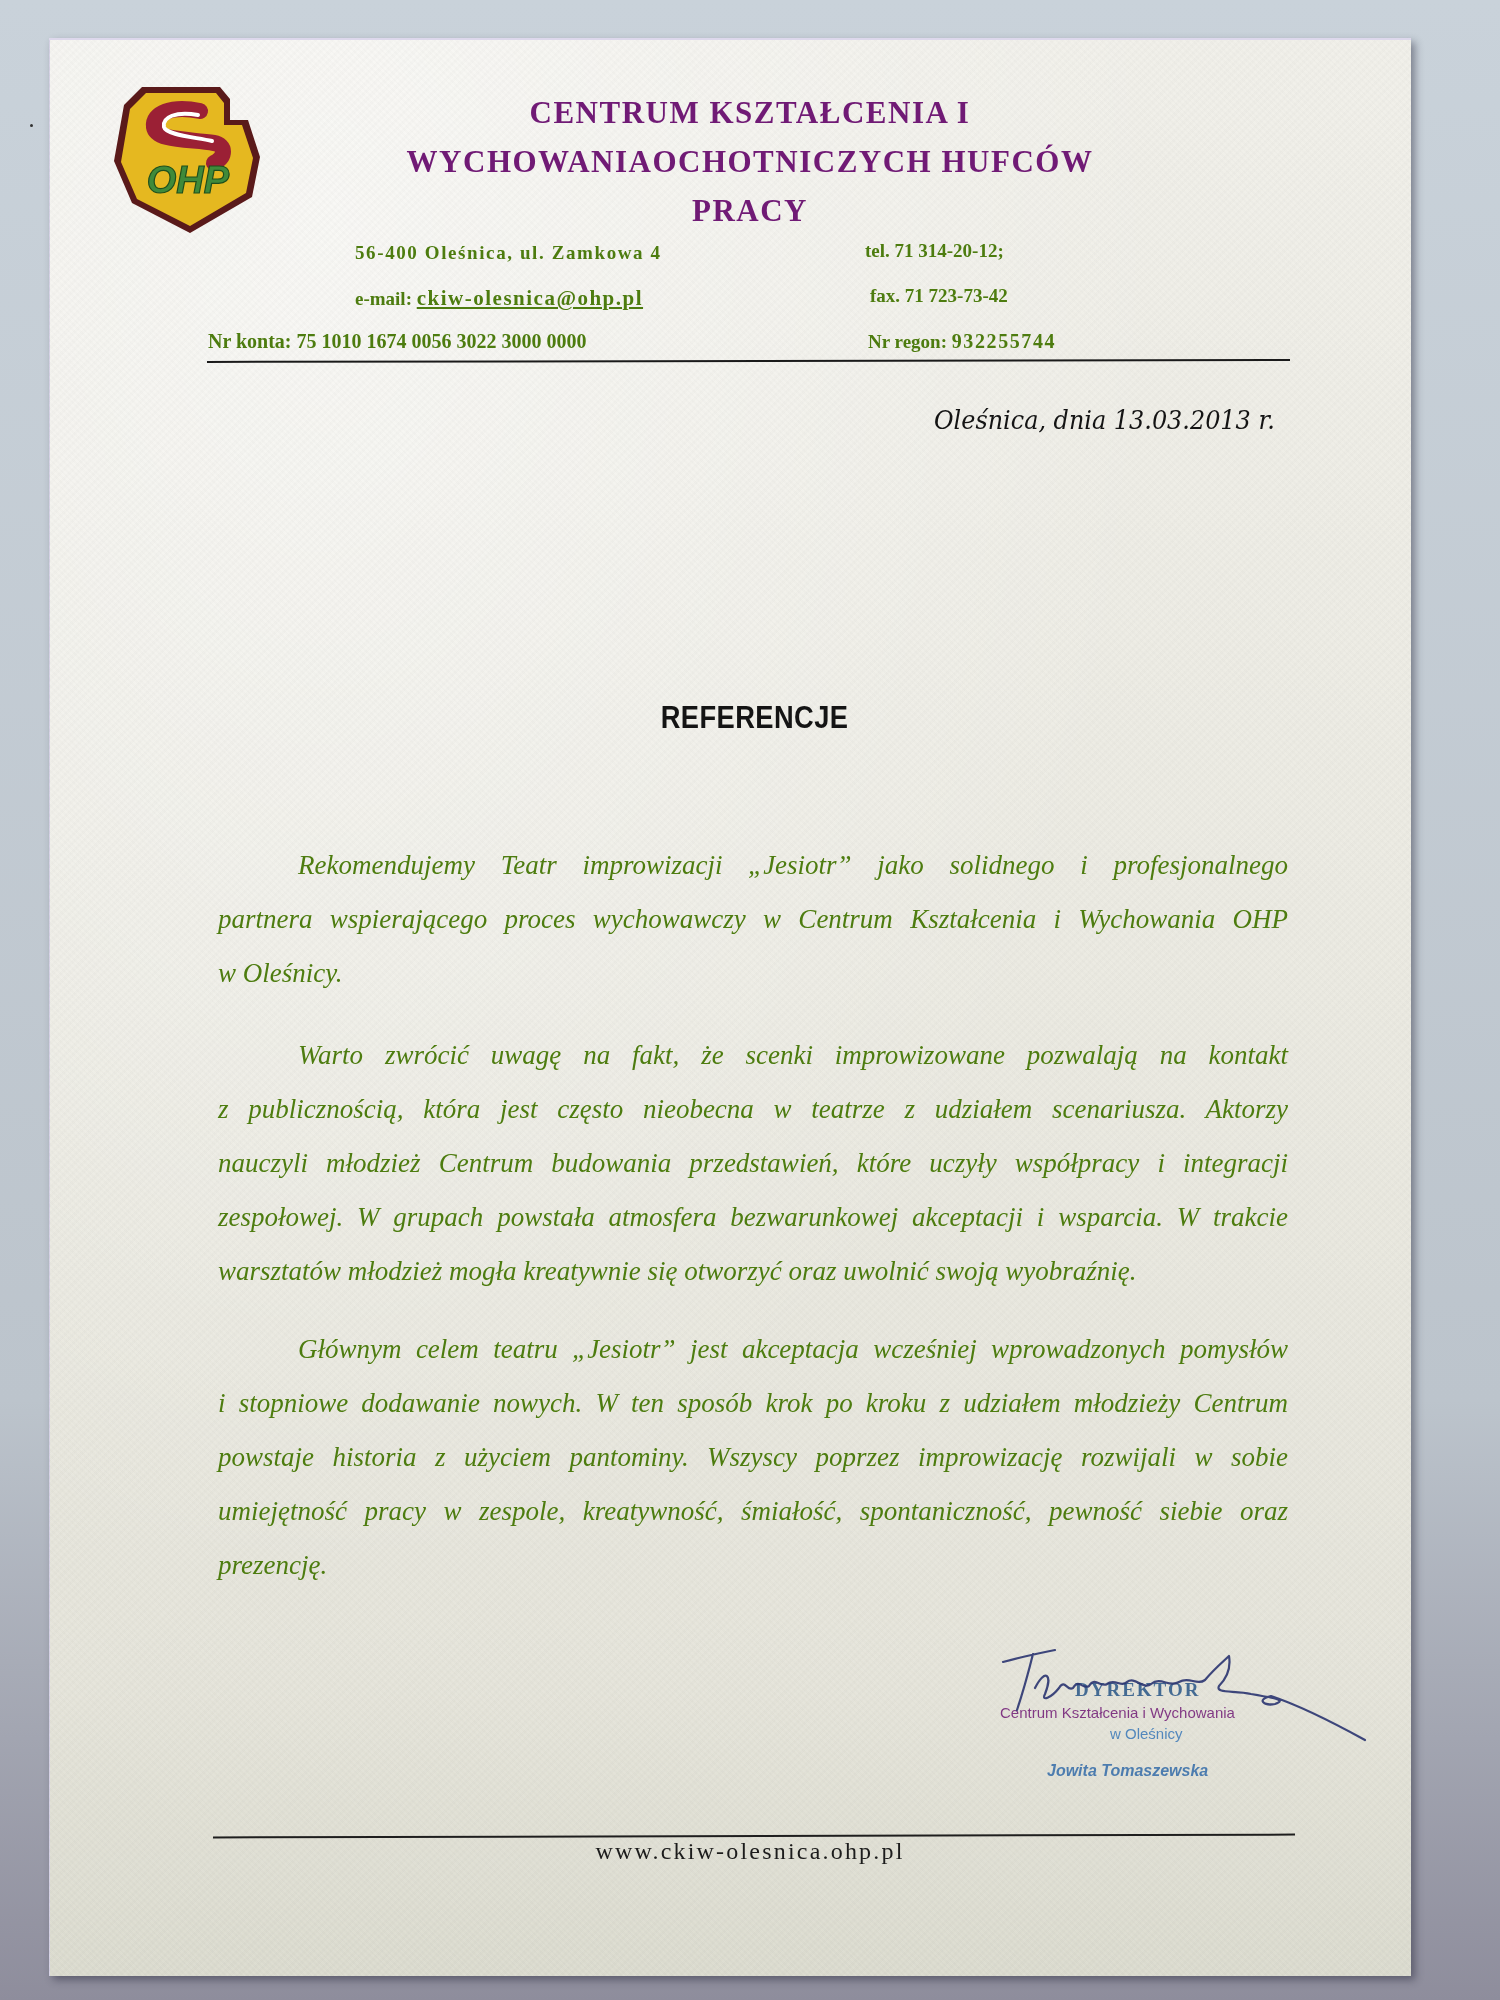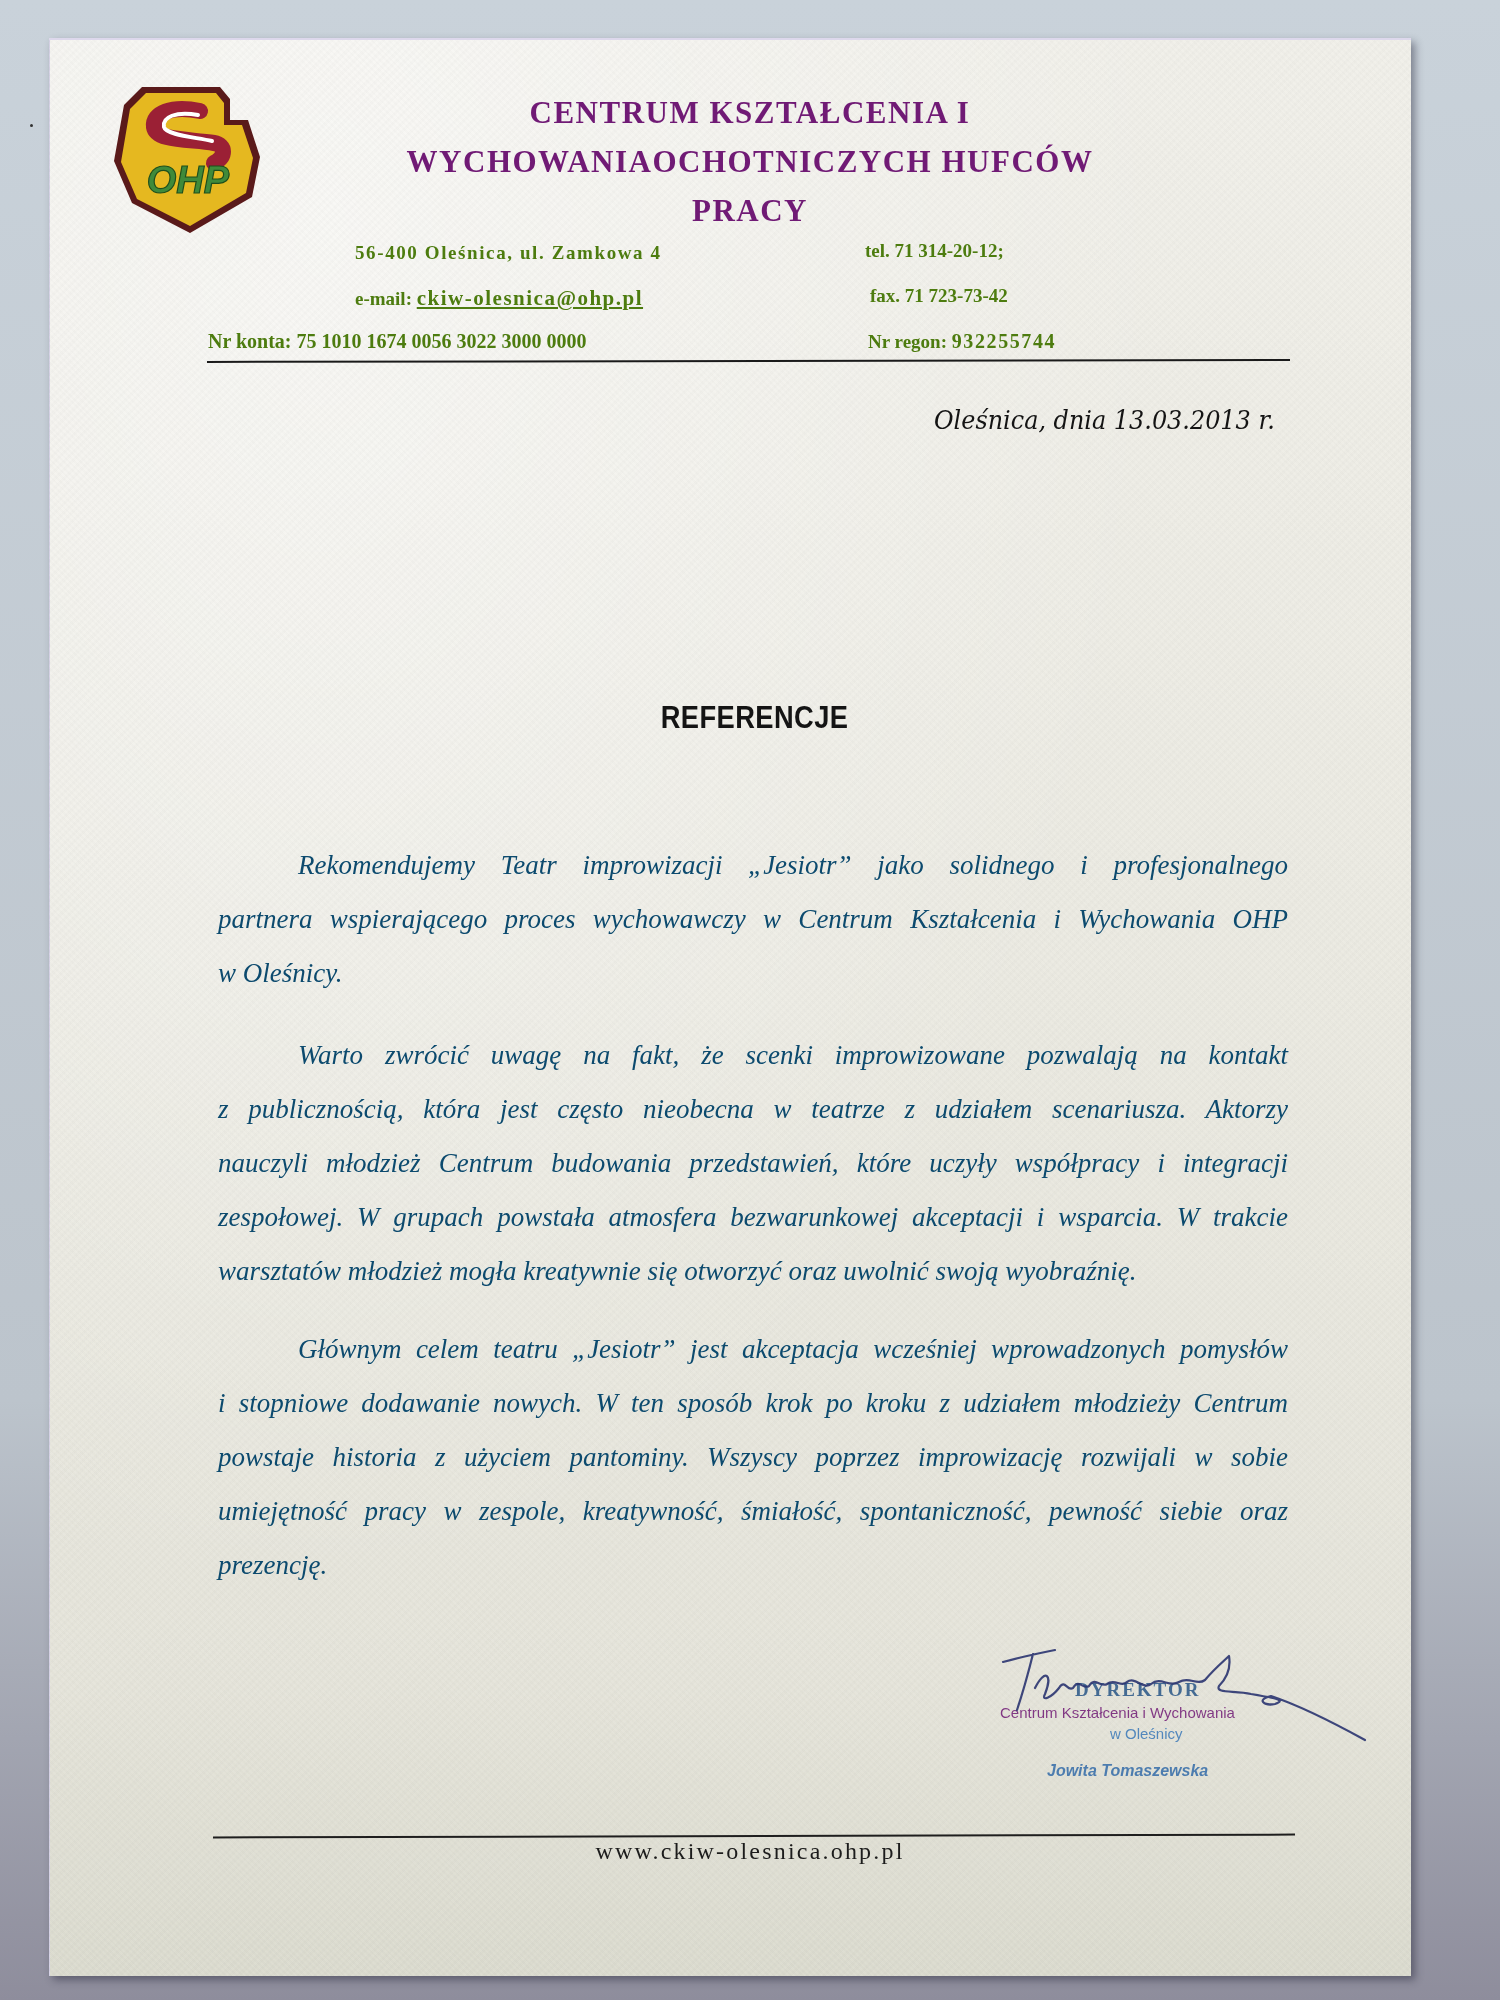--- a/index.html
+++ b/index.html
@@ -116,21 +116,21 @@
       transform-origin: 788px center;
     }
     .body-text {
       position: absolute;
       left: 218px;
       width: 1070px;
       font-family: "Liberation Serif", serif;
       font-style: italic;
       font-size: 27px;
       line-height: 54px;
-      color: #0c4a6e;
+      color: #4d7c0f;
       text-align: justify;
       text-align-last: left;
     }
     .body-text .line {
       display: block;
       white-space: nowrap;
       text-align: justify;
       text-align-last: justify;
     }
     .body-text .line.last { text-align-last: left; }

